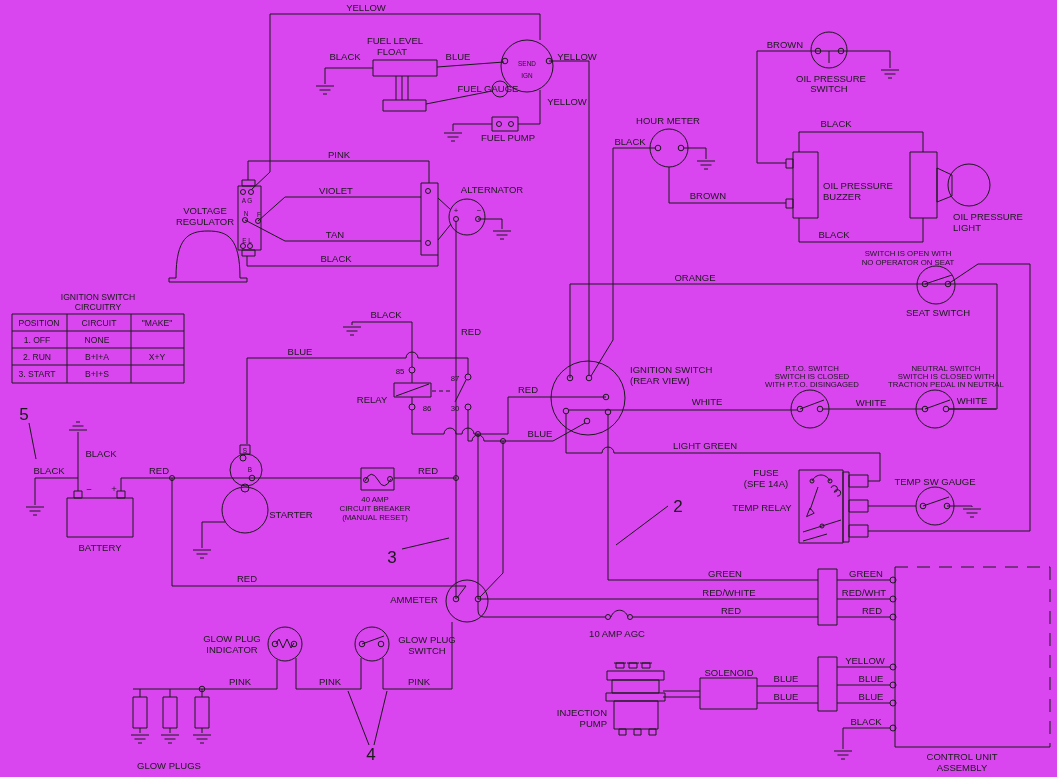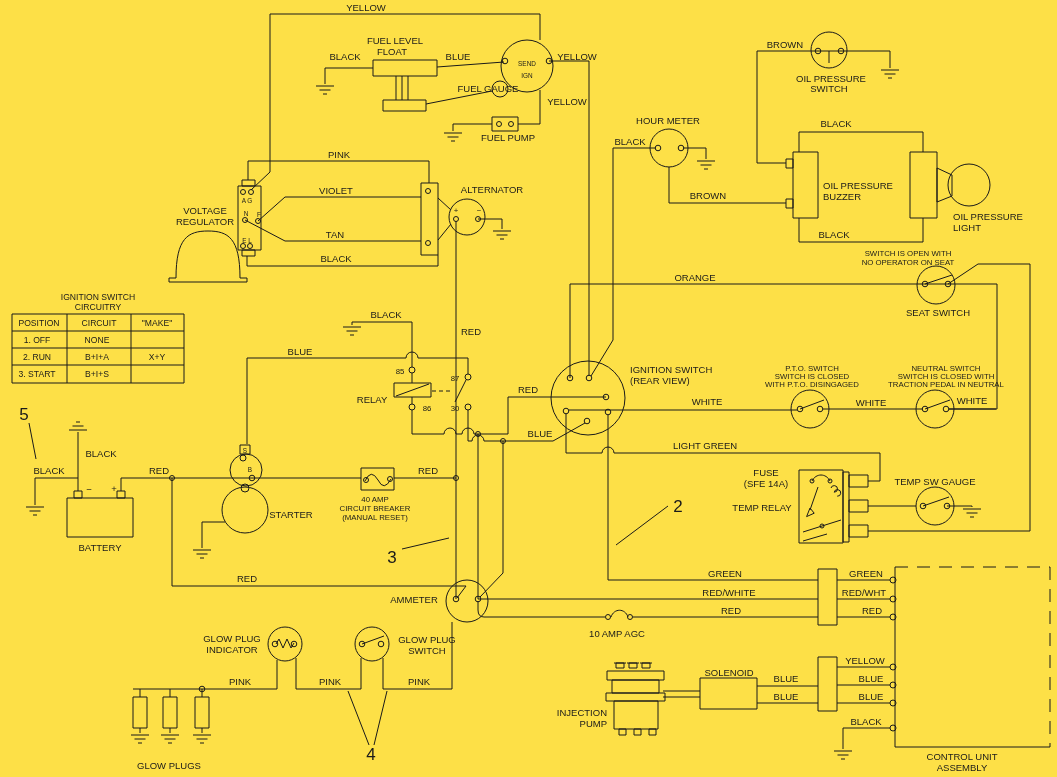--- a/index.html
+++ b/index.html
@@ -1,16 +1,16 @@
 <!DOCTYPE html>
 <html><head>
 <meta charset="utf-8">
 <style>
   html,body{margin:0;padding:0;background:#fff;}
-  #stage{position:relative;width:1057px;height:777px;background:#fde047;overflow:hidden;}
+  #stage{position:relative;width:1057px;height:777px;background:#d946ef;overflow:hidden;}
   svg{display:block;}
   svg *{vector-effect:non-scaling-stroke;}
   .st path,.st line,.st rect,.st circle,.st polygon,.st polyline{stroke:#1a1a1a;fill:none;stroke-width:1;}
   .dot{fill:#1a1a1a;stroke:none;}
   .term{fill:#fff;stroke:#1a1a1a;}
   .dash{stroke-dasharray:4 3;}
   .bdash{stroke-dasharray:13 9;}
   .thick{stroke-width:3;}
   text{font-family:"Liberation Sans","DejaVu Sans",sans-serif;fill:#1a1a1a;stroke:none;}
   .lbl{font-size:9.5px;}

